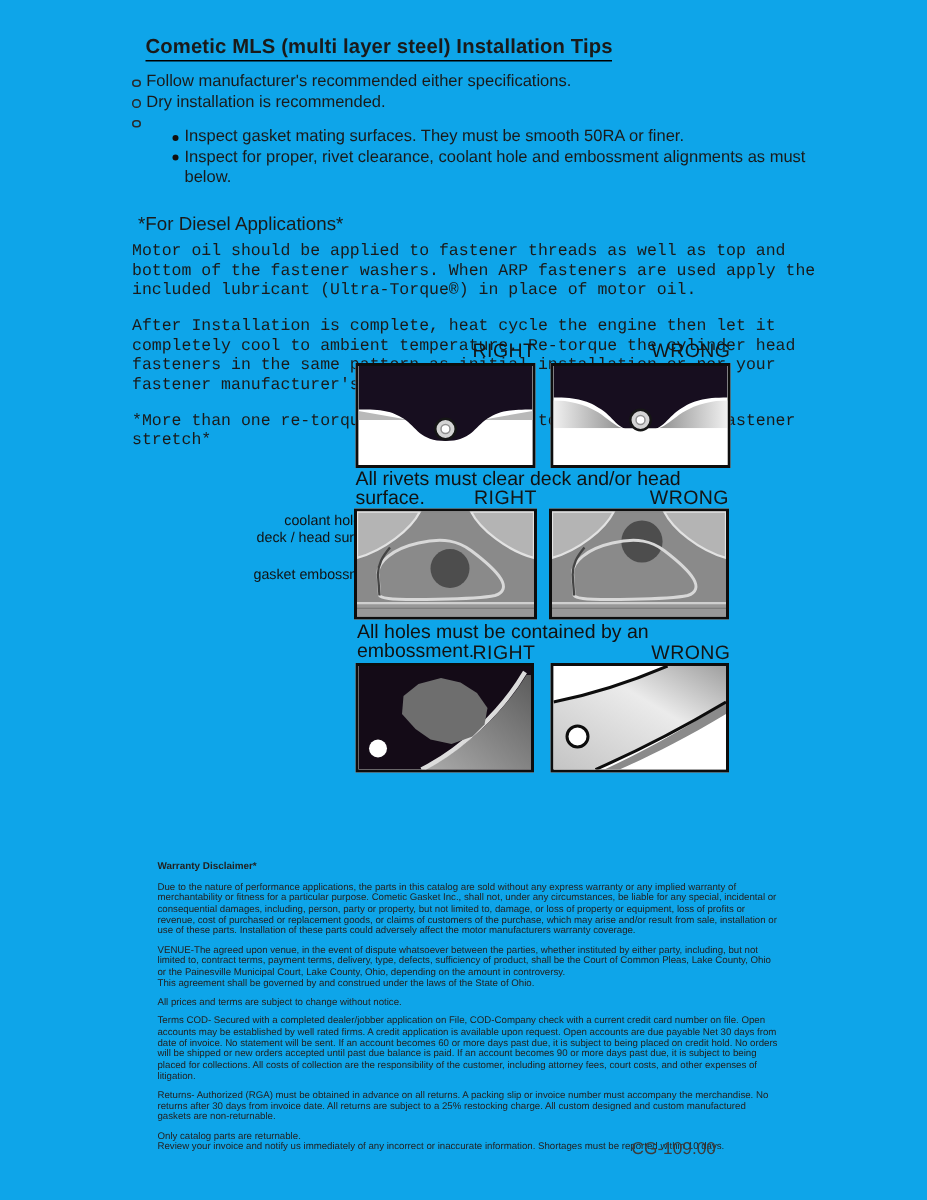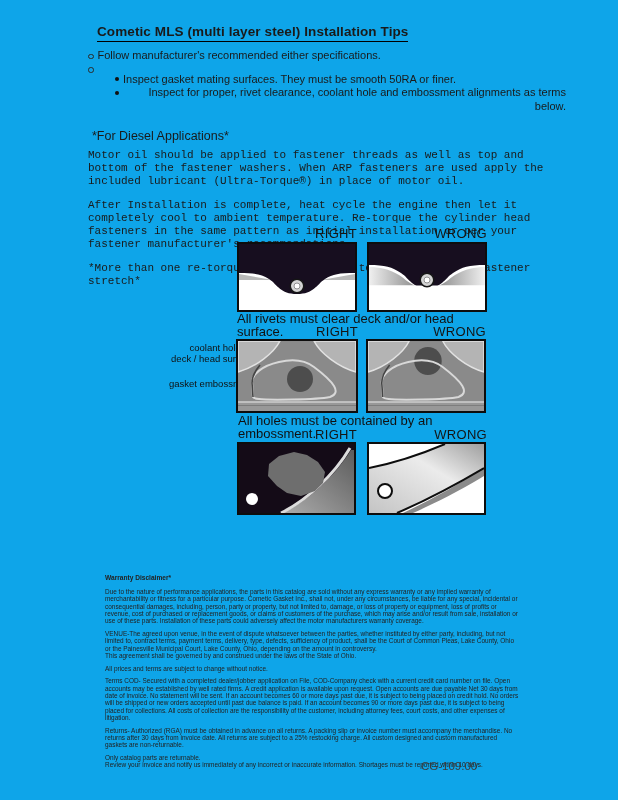--- a/index.html
+++ b/index.html
@@ -10,21 +10,21 @@
   
   .head{position:absolute;left:88px;top:22px;width:478px;}
   .title{display:inline-block;margin:0 0 7px 9px;font-size:13.5px;font-weight:bold;
          border-bottom:1.7px solid #000;padding-bottom:2px;letter-spacing:.1px;}
   ul.blist{list-style:none;margin:0;padding:0;font-size:11px;line-height:13.5px;}
   ul.blist li{display:flex;align-items:flex-start;}
   .b-circle{flex:0 0 auto;width:3.5px;height:3.5px;border:1px solid #2a2a2a;border-radius:50%;
             margin:4.5px 4px 0 0;}
   .b-dot{flex:0 0 auto;width:4px;height:4px;background:#111;border-radius:50%;
          margin:4.5px 4px 0 0;}
-  li.sub{margin-left:27px;text-align:right;}
+  li.sub{margin-left:27px;}
   .diesel{margin-top:16px;}
   .diesel h2{margin:0 0 6px 4px;font-size:12.5px;font-weight:normal;}
   .diesel p{margin:0 0 11px 0;font-size:11px;line-height:13px;width:462px;font-family:Liberation Mono, monospace;}
   .diesel p.note{margin-bottom:0;}
   
   .lbl{position:absolute;width:120px;text-align:right;font-size:13px;line-height:15px;
        color:#141414;letter-spacing:.3px;}
   .dbox{position:absolute;box-sizing:border-box;border:2px solid #0d0d0d;background:#fff;}
   .dbox svg{display:block;width:100%;height:100%;}
   .cap{position:absolute;font-size:13px;line-height:12.5px;color:#111;}
@@ -44,28 +44,32 @@
 
   <div class="head">
     <h1 class="title">Cometic MLS (multi layer steel) Installation Tips</h1>
     <ul class="blist">
       <li>
         <span class="b-circle"></span>
         <span>Follow manufacturer's recommended either specifications.</span>
       </li>
       <li>
         <span class="b-circle"></span>
+        <span>Dry installation is recommended.</span>
+      </li>
+      <li>
+        <span class="b-circle"></span>
       </li>
       <li class="sub">
         <span class="b-dot"></span>
         <span>Inspect gasket mating surfaces.  They must be smooth 50RA or finer.</span>
       </li>
       <li class="sub">
         <span class="b-dot"></span>
-        <span>Inspect for proper, rivet clearance, coolant hole and embossment alignments as terms below.</span>
+        <span>Inspect for proper, rivet clearance, coolant hole and embossment alignments as must below.</span>
       </li>
     </ul>
 
     <div class="diesel">
       <h2>*For Diesel Applications*</h2>
       <p>Motor oil should be applied to fastener threads as well as top and bottom of the fastener washers. When ARP fasteners are used apply the included lubricant (Ultra-Torque®) in place of motor oil.</p>
       <p>After Installation is complete, heat cycle the engine then let it completely cool to ambient temperature. Re-torque the cylinder head fasteners in the same pattern as initial installation or per your fastener manufacturer's recommendations.</p>
       <p class="note">*More than one re-torque may be required to achieve proper fastener stretch*</p>
     </div>
   </div>

